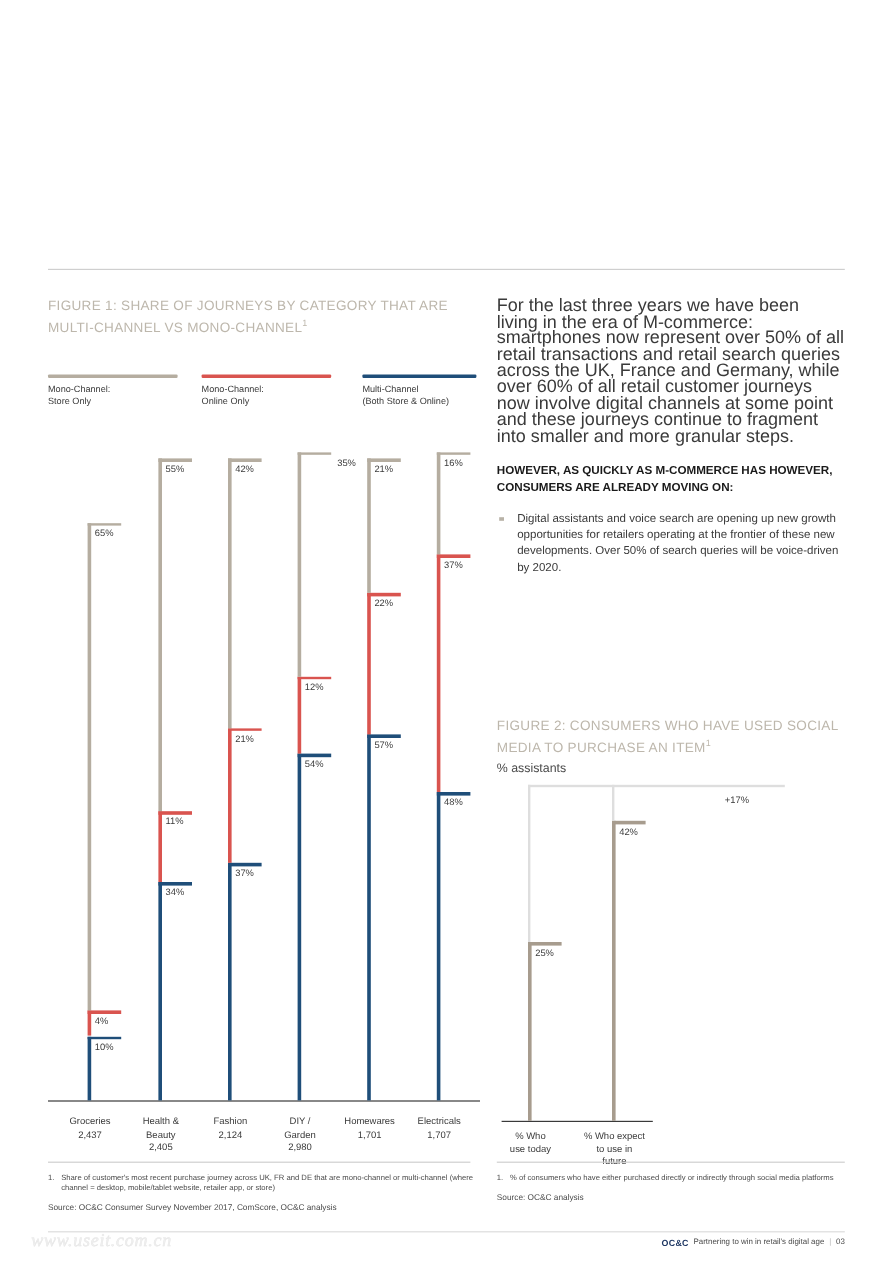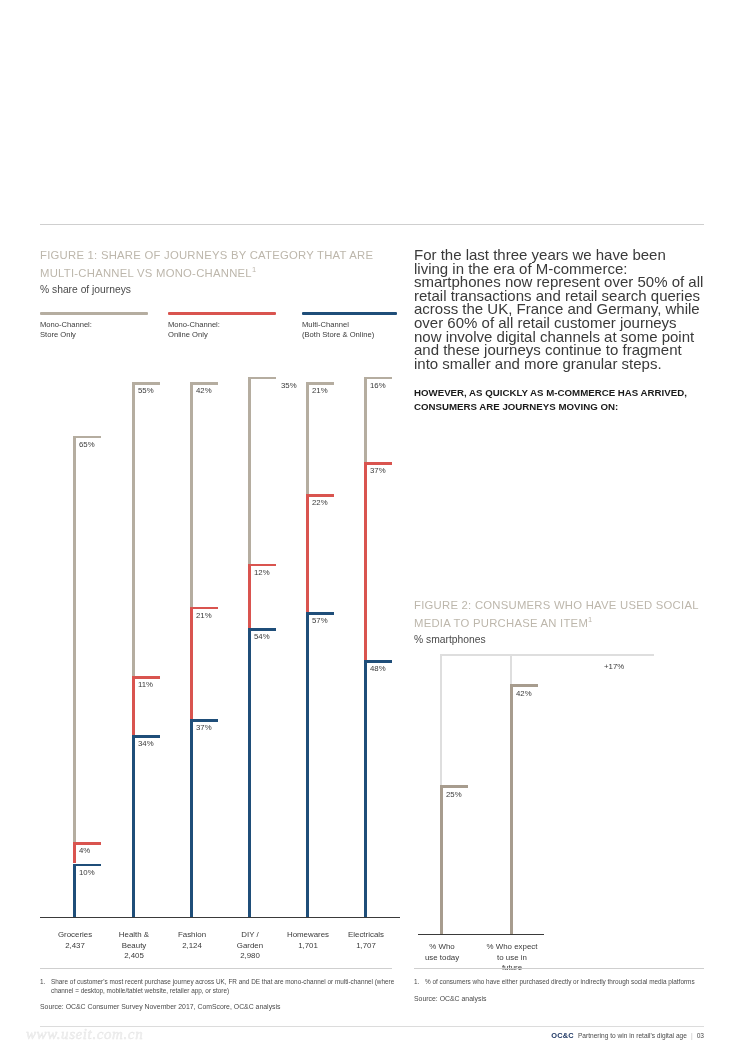--- a/index.html
+++ b/index.html
@@ -95,21 +95,20 @@
 </head>
 <body>
 
 <div class="page">
 
 
   <div class="top-rule"></div>
 
   <div class="col-left">
     <div class="fig-title"><span>FIGURE 1: SHARE OF JOURNEYS BY CATEGORY THAT ARE MULTI-CHANNEL VS MONO-CHANNEL</span><sup>1</sup></div>
-    <div class="fig-sub">% share of journeys</div>
   </div>
 
   <div class="legend">
     <div class="legend-item l1">
       <div class="legend-bar" style="background:#b5ada0"></div>
       <div class="legend-label">Mono-Channel:
 Store Only</div>
     </div>
     <div class="legend-item l2">
       <div class="legend-bar" style="background:#d9544f"></div>
@@ -206,28 +205,29 @@
 2,980</div>
         <div class="c1-lab" style="left: 233px;">Homewares
 1,701</div>
         <div class="c1-lab" style="left: 291px;">Electricals
 1,707</div>
       </div>
   </div>
 
   <div class="col-right">
     <p class="body-par">For the last three years we have been living in the era of M-commerce: smartphones now represent over 50% of all retail transactions and retail search queries across the UK, France and Germany, while over 60% of all retail customer journeys now involve digital channels at some point and these journeys continue to fragment into smaller and more granular steps.</p>
-    <p class="sub-head">HOWEVER, AS QUICKLY AS M-COMMERCE HAS ARRIVED, CONSUMERS ARE JOURNEYS MOVING ON:</p>
+    <p class="sub-head">HOWEVER, AS QUICKLY AS M-COMMERCE HAS HOWEVER, CONSUMERS ARE ALREADY MOVING ON:</p>
     <ul class="bullets">
+      <li>Digital assistants and voice search are opening up new growth opportunities for retailers operating at the frontier of these new developments. Over 50% of search queries will be voice-driven by 2020.</li>
     </ul>
   </div>
 
   <div class="fig2-head">
     <div class="fig-title"><span>FIGURE 2: CONSUMERS WHO HAVE USED SOCIAL MEDIA TO PURCHASE AN ITEM</span><sup>1</sup></div>
-    <div class="fig-sub">% smartphones</div>
+    <div class="fig-sub">% assistants</div>
   </div>
 
   <div class="chart2">
     <div class="c2-baseline"></div>
     <div id="c2-content">
         <div class="c2-seg" style="left: 26px; top: 123.25px; height: 148.75px;"></div>
         <div class="c2-cap" style="left: 26px; top: 123.25px;"></div>
         <div class="c2-val" style="left: 32px; top: 128.25px;">25%</div>
         <div class="c2-lab" style="left: -12px; top: 280px;">% Who
 use today</div>

